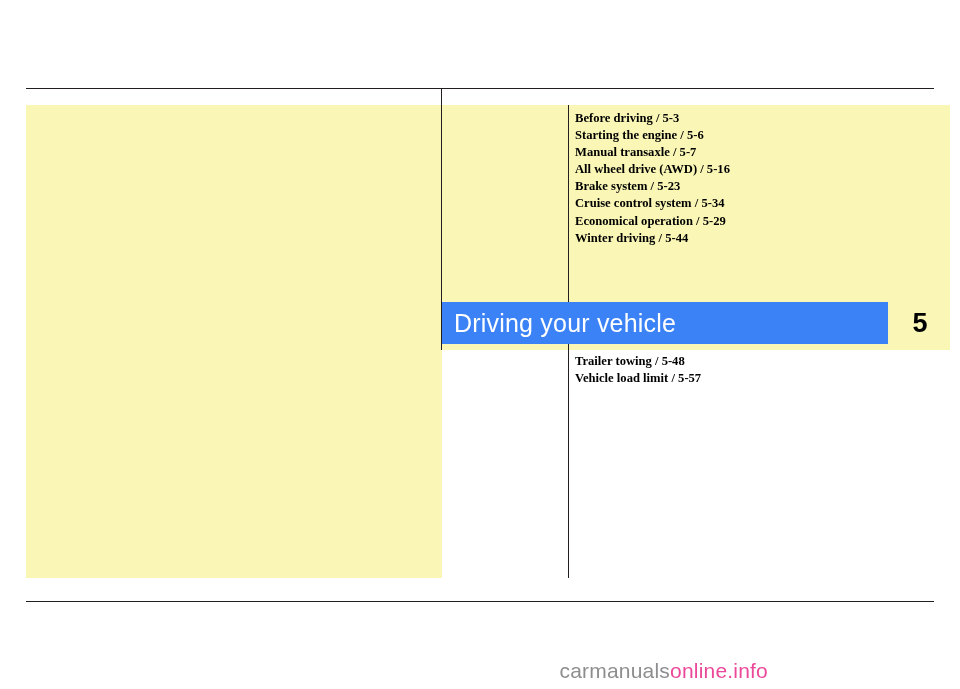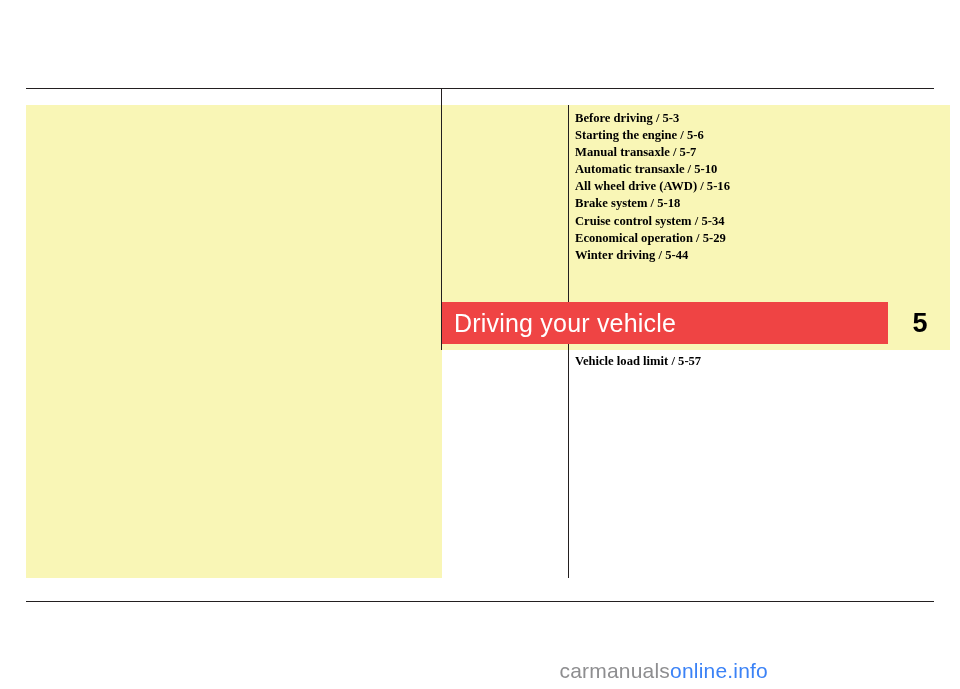--- a/index.html
+++ b/index.html
@@ -76,21 +76,21 @@
     background: #231f20;
   }
 
   
   .title-bar {
     position: absolute;
     left: 442px;
     top: 302px;
     width: 446px;
     height: 42px;
-    background: #ef4444;
+    background: #3b82f6;
     display: flex;
     align-items: center;
   }
   .title-bar .title-text {
     color: #ffffff;
     font-family: "Liberation Sans", sans-serif;
     font-size: 25px;
     font-weight: 400;
     padding-left: 12px;
     letter-spacing: 0.2px;
@@ -137,54 +137,54 @@
   .watermark {
     position: absolute;
     right: 12px;
     bottom: 6px;
     font-family: "Liberation Sans", sans-serif;
     font-size: 21px;
     color: #8e8e90;
     letter-spacing: 0.2px;
   }
   .watermark .accent {
-    color: #3b82f6;
+    color: #ec4899;
   }
 </style>
 </head>
 <body>
 
 <div class="page">
 
   <div class="rule-top"></div>
 
   <div class="yellow-left"></div>
   <div class="yellow-right"></div>
 
   <div class="vline-short"></div>
   <div class="vline-long"></div>
 
   <div class="toc toc-top">
     <div>Before driving / 5-3</div>
     <div>Starting the engine / 5-6</div>
     <div>Manual transaxle / 5-7</div>
-    <div>Automatic transaxle / 5-10</div>
     <div>All wheel drive (AWD) / 5-16</div>
-    <div>Brake system / 5-18</div>
+    <div>Brake system / 5-23</div>
     <div>Cruise control system / 5-34</div>
     <div>Economical operation / 5-29</div>
     <div>Winter driving / 5-44</div>
   </div>
 
   <div class="title-bar">
     <span class="title-text">Driving your vehicle</span>
   </div>
   <div class="chapter-number">5</div>
 
   <div class="toc toc-bottom">
+    <div>Trailer towing / 5-48</div>
     <div>Vehicle load limit / 5-57</div>
   </div>
 
   <div class="rule-bottom"></div>
 
   <div class="watermark">
     <span>carmanuals</span><span class="accent">online.info</span>
   </div>
 
 </div>

